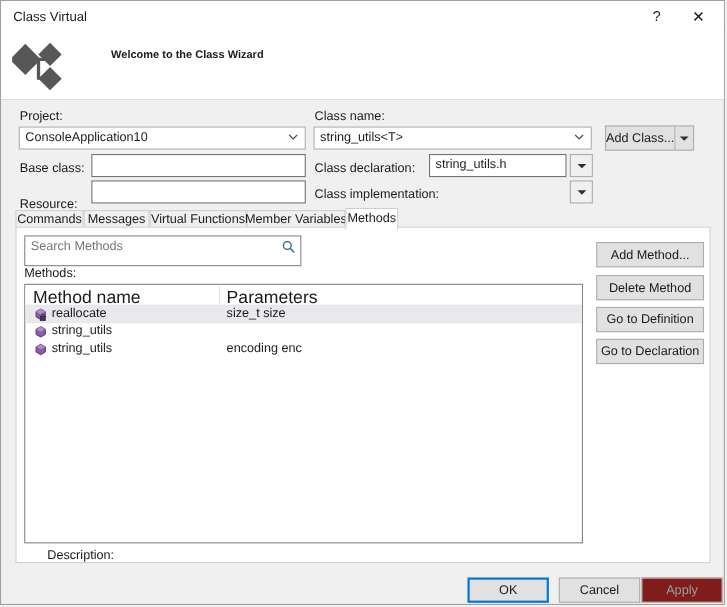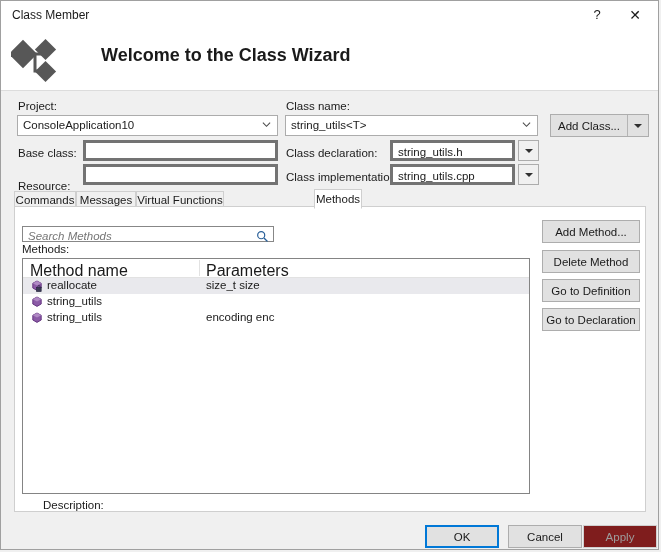--- a/index.html
+++ b/index.html
@@ -51,21 +51,21 @@
     background: #ffffff;
     border-bottom: 1px solid #dcdcdc;
     box-sizing: border-box;
   }
   #wizard-icon {
     position: absolute; left: 10px; top: 3px;
     width: 62px; height: 56px;
   }
   #welcome-heading {
     position: absolute; left: 100px; top: 16px;
-    font-size: 18px; font-weight: bold; color: #1a1a1a;
+    font-size: 10px; font-weight: bold; color: #1a1a1a;
   }
 
   
   .field-label {
     position: absolute;
     font-size: 11.5px; color: #1a1a1a;
     white-space: nowrap;
   }
   .combo {
     position: absolute;
@@ -79,21 +79,21 @@
     font-size: 11.5px; color: #1a1a1a;
     white-space: nowrap; overflow: hidden;
   }
   .combo .chev {
     position: absolute; right: 6px; top: 4px;
     width: 9px; height: 9px;
   }
   .textbox {
     position: absolute;
     background: #ffffff;
-    border: 3px solid #737373;
+    border: 1px solid #737373;
     box-sizing: border-box;
     height: 21px;
   }
   .textbox .val {
     position: absolute; left: 5px; top: 3px;
     font-size: 11.5px; color: #1a1a1a;
     white-space: nowrap; overflow: hidden;
   }
   .ddbtn {
     position: absolute;
@@ -107,21 +107,21 @@
   .tri-down {
     width: 0; height: 0;
     border-left: 4px solid transparent;
     border-right: 4px solid transparent;
     border-top: 4px solid #303030;
   }
 
   
   #add-class-split {
     position: absolute; left: 549px; top: 113px;
-    width: 99px; height: 23px;
+    width: 81px; height: 23px;
     background: #e1e1e1;
     border: 1px solid #adadad;
     box-sizing: border-box;
     display: flex; align-items: center;
     cursor: default;
   }
   #add-class-label {
     flex: 1; text-align: center; font-size: 11.5px;
     white-space: nowrap;
   }
@@ -162,26 +162,25 @@
   #tabpanel {
     position: absolute; left: 13px; top: 205px;
     width: 632px; height: 306px;
     background: #ffffff;
     border: 1px solid #cfcfcf;
     box-sizing: border-box;
   }
 
   
   #search-box {
-    position: absolute; left: 7px; top: 19px;
-    width: 252px; height: 16px;
+    position: absolute; left: 7px; top: 7px;
+    width: 252px; height: 28px;
     background: #ffffff;
     border: 1px solid #878787;
     box-sizing: border-box;
-    font-style: italic;
   }
   #search-input-text {
     position: absolute; left: 5px; top: 3px;
     font-size: 11.5px; color: #767676;
     white-space: nowrap;
   }
   #search-icon {
     position: absolute; right: 4px; top: 3px;
     width: 13px; height: 13px;
   }
@@ -277,21 +276,21 @@
     background: #7f1d1d;
     border-color: #cfcfcf;
   }
 </style>
 </head>
 <body>
 
 <div id="dialog">
 
   <div id="titlebar">
-    <div id="title-text">Class Member</div>
+    <div id="title-text">Class Virtual</div>
     <div class="tb-btn" id="help-button">?</div>
     <div class="tb-btn" id="close-button">✕</div>
   </div>
 
   <div id="header-band">
     <svg id="wizard-icon" viewBox="0 0 62 56">
       <g fill="#575757">
         <rect x="2" y="12" width="20" height="20" transform="rotate(-45 12 22)"></rect>
         <rect x="27" y="10" width="15" height="15" transform="rotate(-45 34.5 17.5)"></rect>
         <rect x="27" y="32" width="15" height="15" transform="rotate(-45 34.5 39.5)"></rect>
@@ -336,31 +335,29 @@
   <div class="ddbtn" style="left:517px; top:139px;">
     <span class="tri-down"></span>
   </div>
 
   <div class="field-label" style="left:17px; top:179px;">Resource:</div>
   <div class="textbox" style="left:82px; top:163px; width:195px;">
     <span class="val"></span>
   </div>
 
   <div class="field-label" style="left:285px; top:170px;">Class implementation:</div>
-  <div class="textbox" style="left:389px; top:163px; width:125px;">
-    <span class="val">string_utils.cpp</span>
-  </div>
   <div class="ddbtn" style="left:517px; top:163px;">
     <span class="tri-down"></span>
   </div>
 
   <div id="tabstrip">
     <div class="tab" style="left:0px; width:62px;">Commands</div>
     <div class="tab" style="left:62px; width:60px;">Messages</div>
     <div class="tab" style="left:122px; width:88px;">Virtual Functions</div>
+    <div class="tab" style="left:210px; width:90px;">Member Variables</div>
     <div class="tab active" style="left:300px; width:48px;">Methods</div>
   </div>
 
   <div id="tabpanel">
 
     <div id="search-box">
       <span id="search-input-text">Search Methods</span>
       <svg id="search-icon" viewBox="0 0 14 14">
         <circle cx="5.6" cy="5.6" r="3.8" stroke="#2a6099" stroke-width="1.3" fill="none"></circle>
         <path d="M8.6 8.6 L12.4 12.4" stroke="#2a6099" stroke-width="1.4" fill="none"></path>

